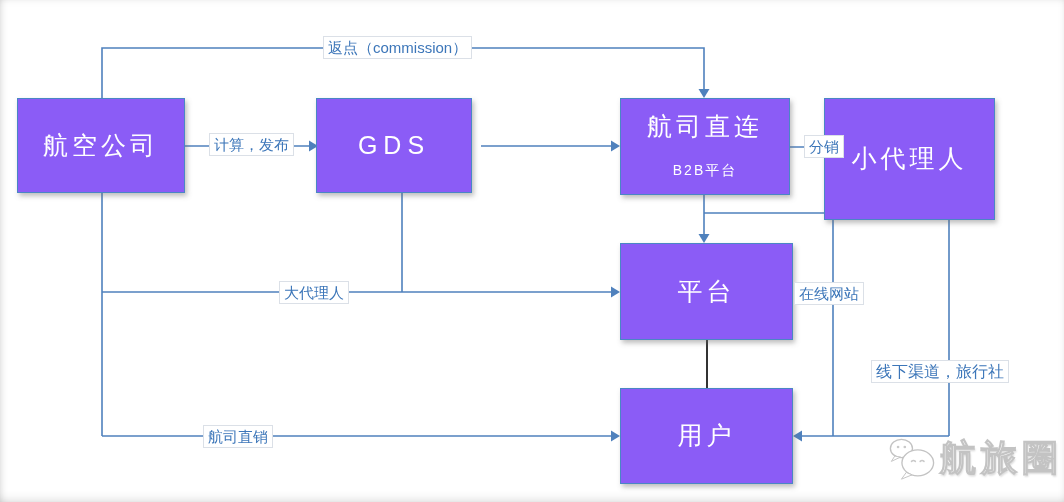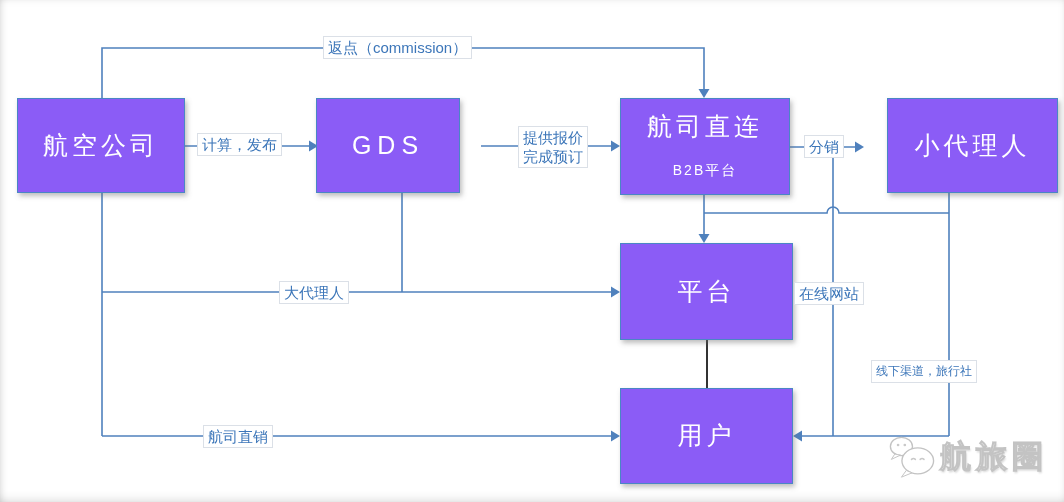--- a/index.html
+++ b/index.html
@@ -18,43 +18,43 @@
 
   .node{
     position:absolute;z-index:2;
     background:#8b5cf6;border:1px solid #4a86c5;box-sizing:border-box;
     display:flex;flex-direction:column;align-items:center;justify-content:center;
     color:#ffffff;box-shadow:2px 3px 5px rgba(110,110,110,0.45);
   }
   .node .main{font-size:25px;letter-spacing:4px;line-height:1.1;white-space:nowrap;}
   .node .sub{font-size:14px;letter-spacing:2px;margin-top:21px;white-space:nowrap;}
   #node-airline{left:17px;top:98px;width:168px;height:95px;}
-  #node-gds{left:316px;top:98px;width:144px;height:95px;}
+  #node-gds{left:316px;top:98px;width:156px;height:95px;}
   #node-gds .main{letter-spacing:6px;}
   #node-big-agent{left:620px;top:98px;width:170px;height:97px;}
-  #node-small-agent{left:887px;top:98px;width:171px;height:95px;}
+  #node-small-agent{left:824px;top:98px;width:171px;height:122px;}
   #node-platform{left:620px;top:243px;width:173px;height:97px;}
   #node-user{left:620px;top:388px;width:173px;height:96px;}
 
   .edge-label{
     position:absolute;z-index:3;background:#ffffff;border:1px solid #dbe0e7;
     color:#3c76b9;font-size:15px;padding:1px 4px;white-space:nowrap;line-height:19px;
   }
   #lbl-commission{left:323px;top:36px;}
-  #lbl-calc{left:197px;top:133px;}
+  #lbl-calc{left:209px;top:133px;}
   #lbl-quote{left:518px;top:126px;text-align:center;}
   #lbl-dist{left:804px;top:135px;}
   #lbl-direct-connect{left:279px;top:281px;}
   #lbl-online{left:794px;top:282px;}
-  #lbl-offline{left:871px;top:360px;font-size:12px;}
+  #lbl-offline{left:871px;top:360px;font-size:16px;}
   #lbl-direct-sale{left:203px;top:425px;}
 
   .watermark{position:absolute;left:888px;top:434px;z-index:4;display:flex;align-items:center;}
   .watermark .wm-text{
-    font-size:31px;letter-spacing:5px;margin-left:4px;font-weight:bold;
+    font-size:36px;letter-spacing:5px;margin-left:4px;font-weight:bold;
     color:#ffffff;-webkit-text-stroke:1px #c3c3c3;
     text-shadow:1px 2px 2px rgba(0,0,0,0.14);
   }
 </style>
 </head>
 <body>
 
 <div id="stage">
 
   <svg class="connectors" width="1064" height="502" viewBox="0 0 1064 502">
@@ -101,24 +101,20 @@
   </div>
   <div class="node" id="node-user">
     <span class="main">用户</span>
   </div>
   <div class="node" id="node-platform">
     <span class="main">平台</span>
   </div>
 
   <div class="edge-label" id="lbl-commission">返点（commission）</div>
   <div class="edge-label" id="lbl-calc">计算，发布</div>
-  <div class="edge-label" id="lbl-quote">
-    <div>提供报价</div>
-    <div>完成预订</div>
-  </div>
   <div class="edge-label" id="lbl-dist">分销</div>
   <div class="edge-label" id="lbl-direct-connect">大代理人</div>
   <div class="edge-label" id="lbl-online">在线网站</div>
   <div class="edge-label" id="lbl-offline">线下渠道，旅行社</div>
   <div class="edge-label" id="lbl-direct-sale">航司直销</div>
 
   <div class="watermark">
     <svg width="48" height="46" viewBox="0 0 50 46">
       <g fill="#ffffff" stroke="#c3c3c3" stroke-width="1.4">
         <ellipse cx="14" cy="12" rx="11.5" ry="9.5"></ellipse>

